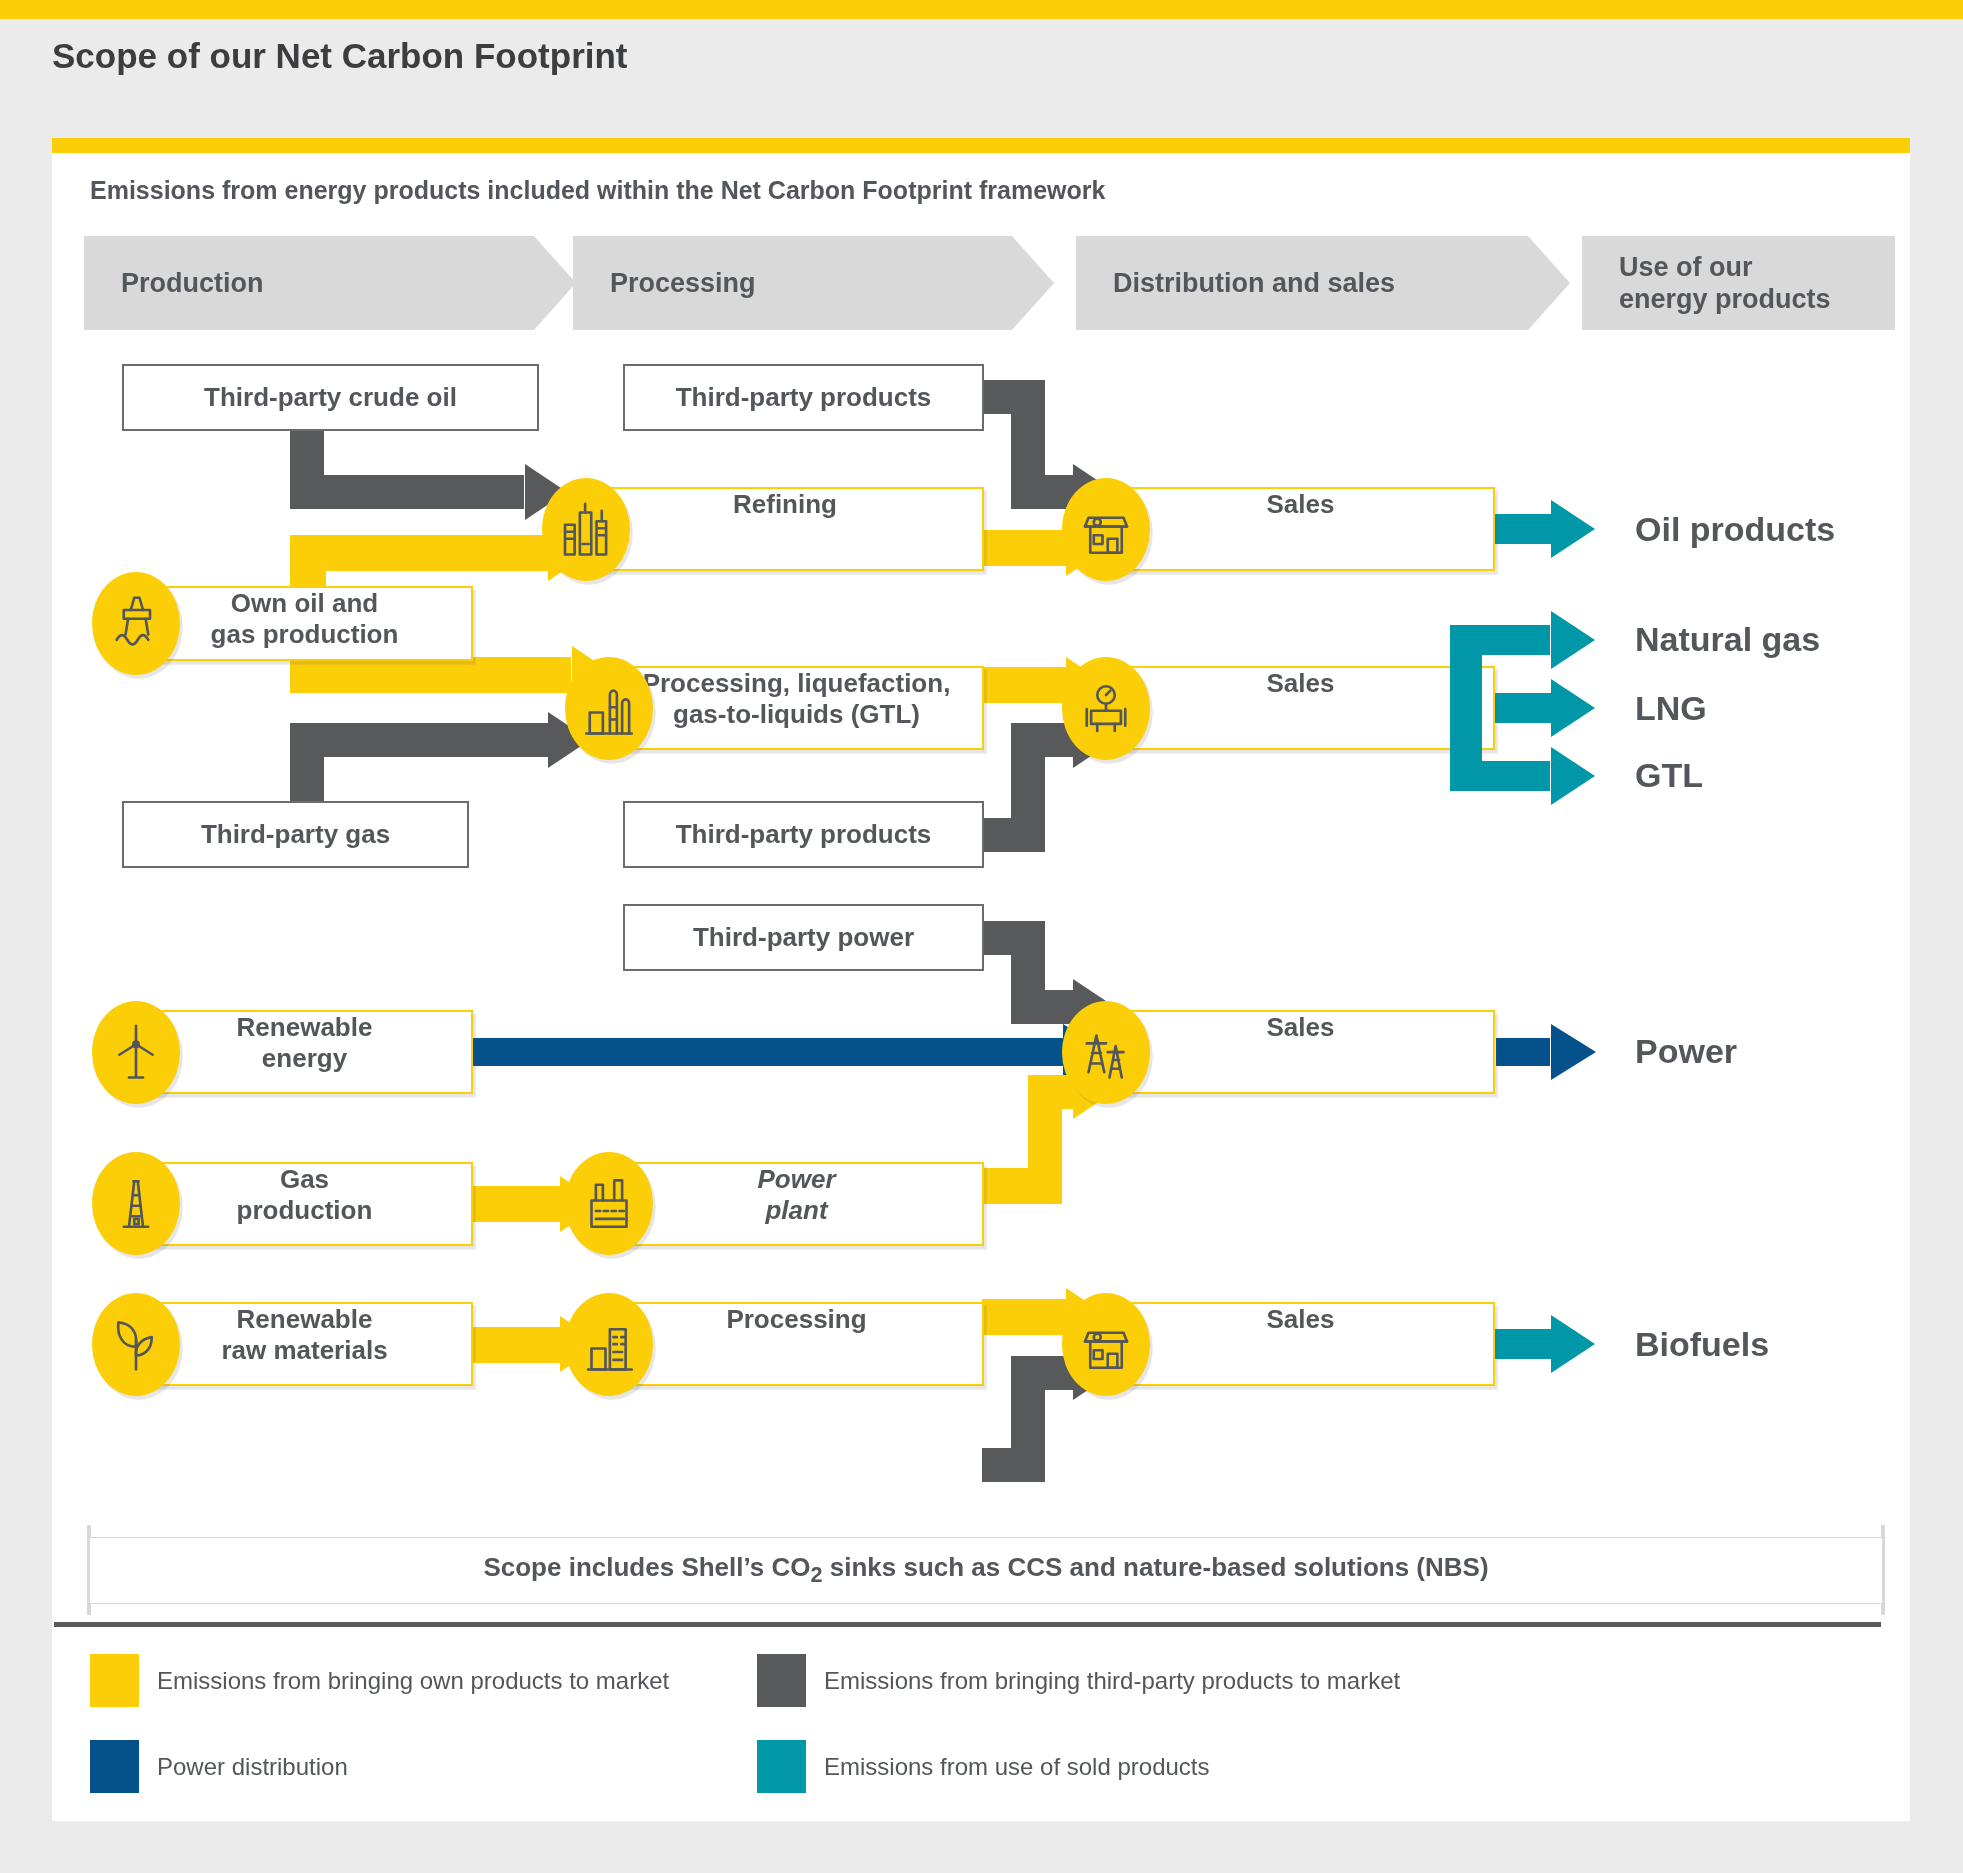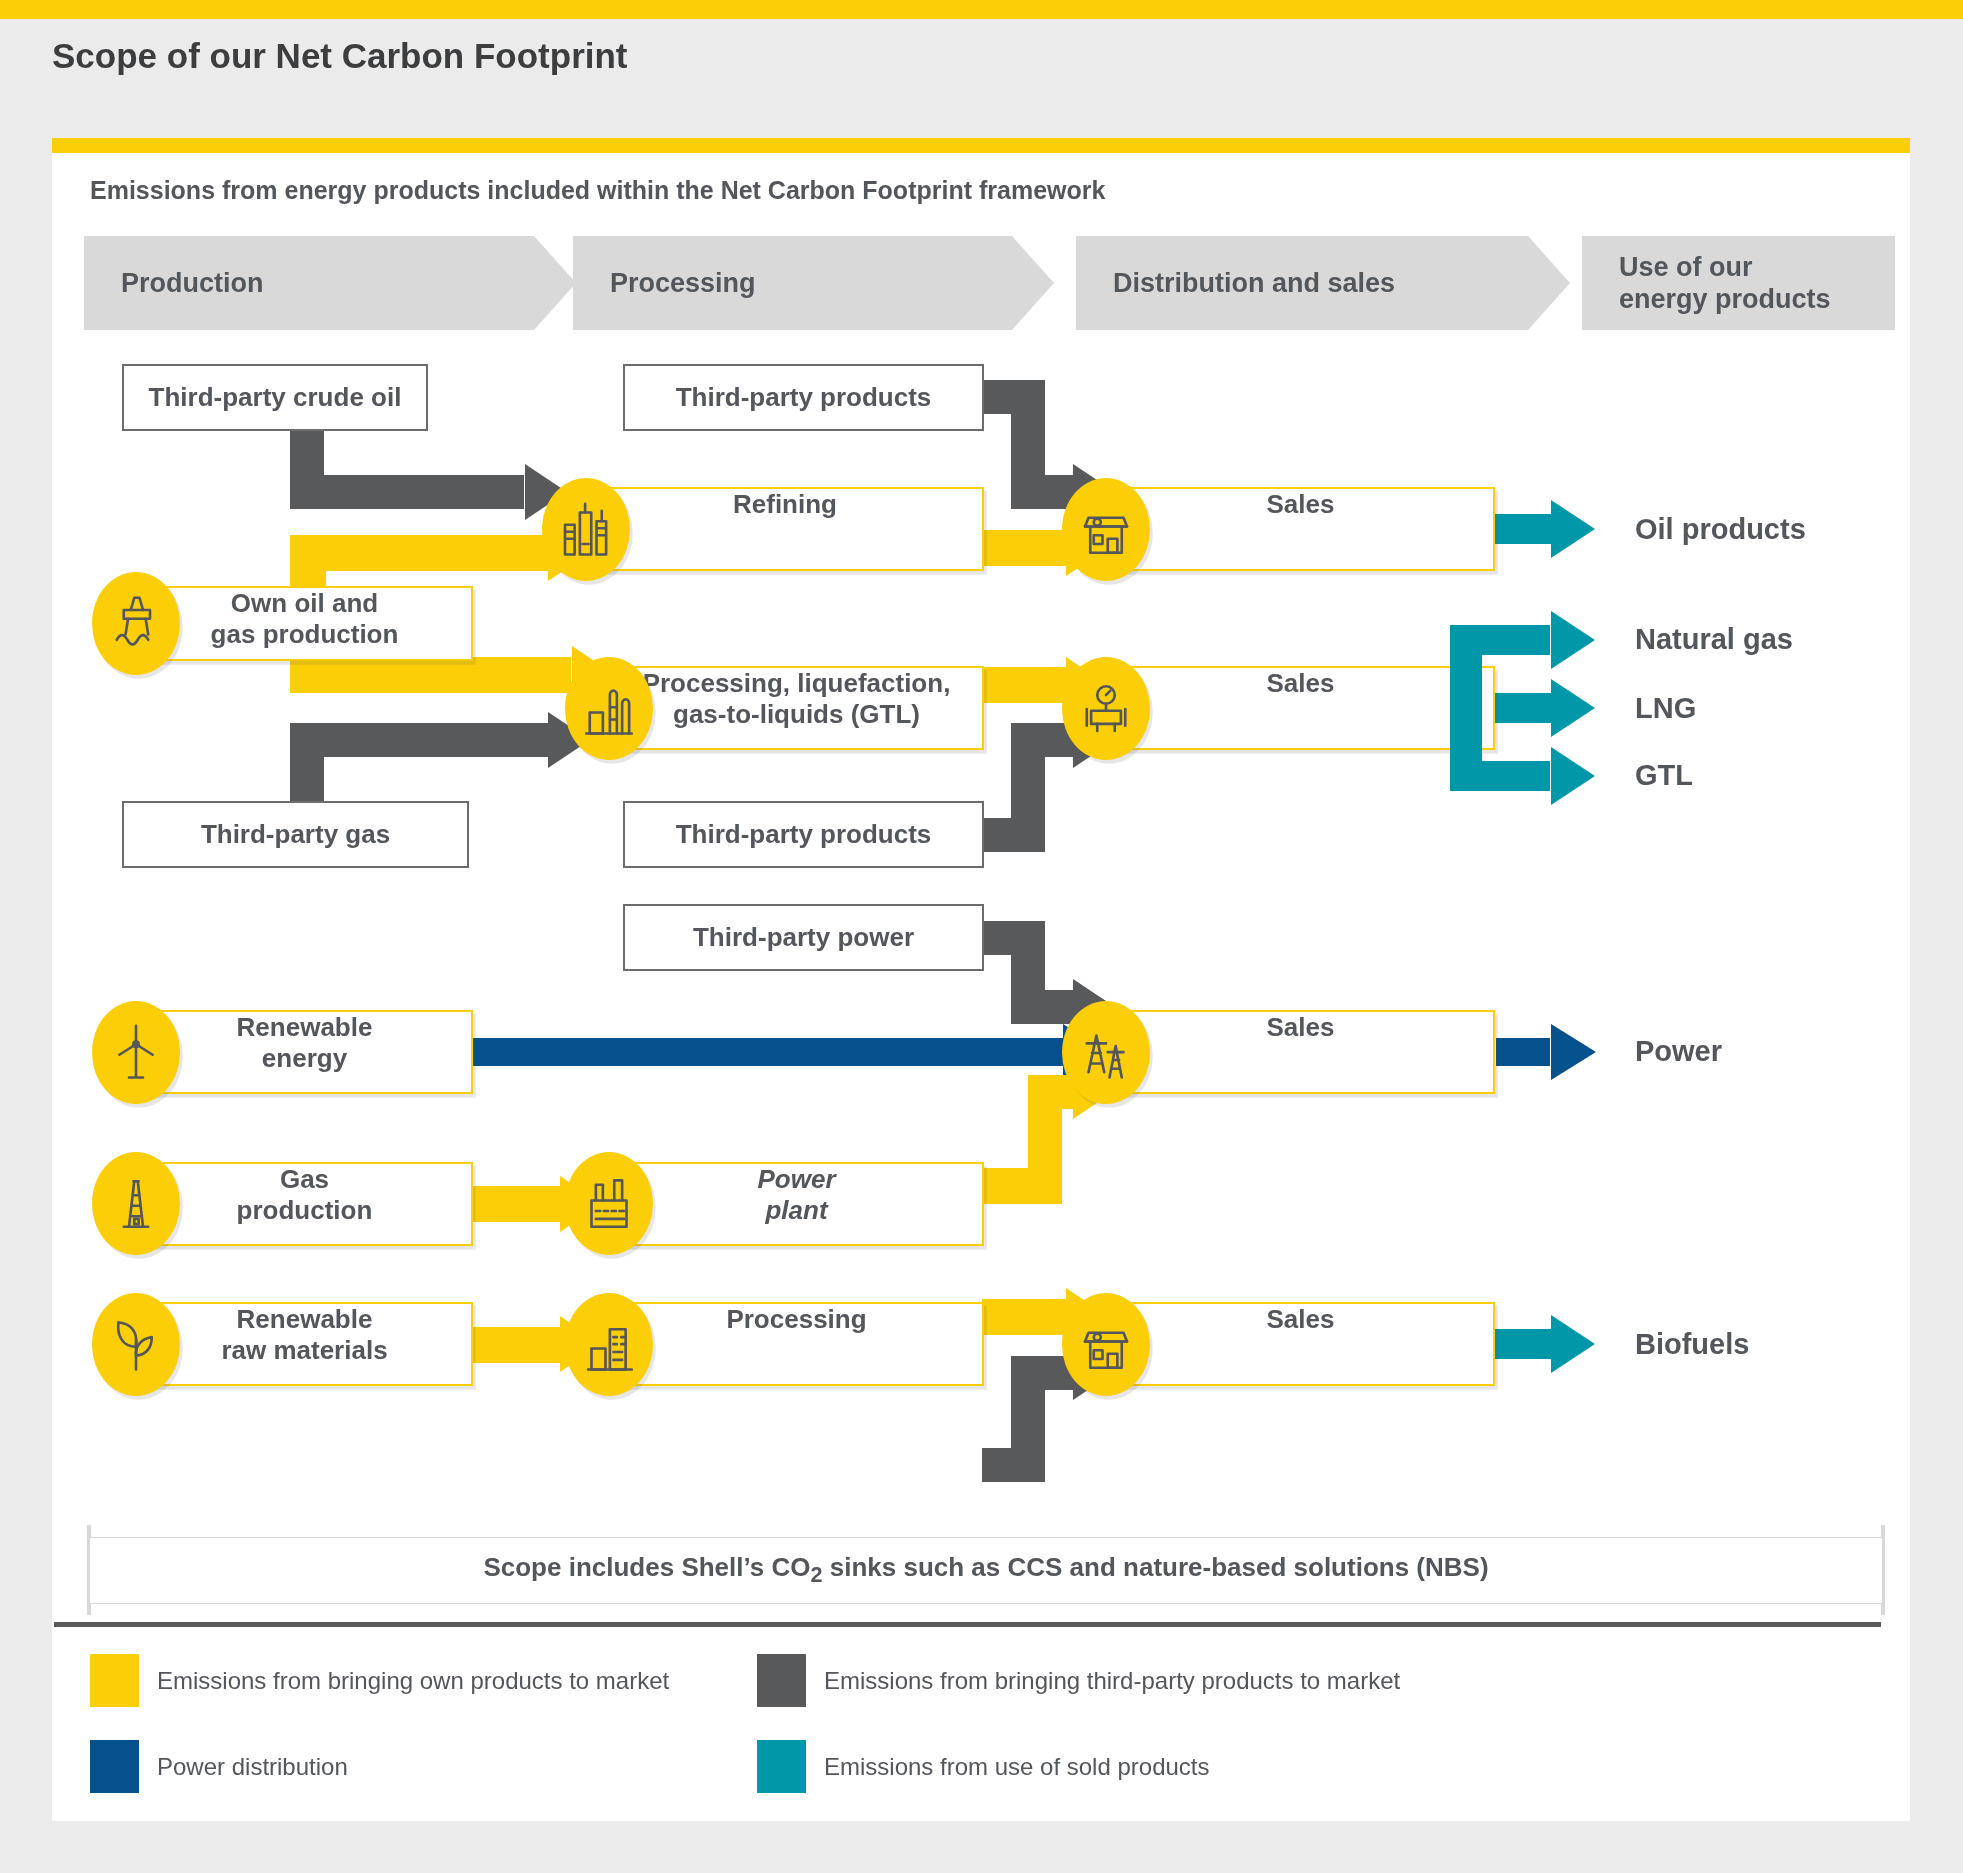--- a/index.html
+++ b/index.html
@@ -23,21 +23,21 @@
   .nlabel{font-size:26px;font-weight:bold;color:#53565A;text-align:center;line-height:1.2;}
   .shaft{position:absolute;z-index:1;}
   .s-own{background:#FBCE07;} .s-3p{background:#58595B;}
   .s-power{background:#04518C;} .s-sold{background:#0098A8;}
   .z-top{z-index:6;}
   .head{position:absolute;width:0;height:0;z-index:1;}
   .h-own{border-top:28px solid transparent;border-bottom:28px solid transparent;border-left:42px solid #FBCE07;}
   .h-3p{border-top:28px solid transparent;border-bottom:28px solid transparent;border-left:42px solid #58595B;}
   .h-power{border-top:28px solid transparent;border-bottom:28px solid transparent;border-left:45px solid #04518C;}
   .h-sold{border-top:29px solid transparent;border-bottom:29px solid transparent;border-left:44px solid #0098A8;}
-  .outlabel{font-size:29px;font-weight:bold;color:#53565A;line-height:37px;z-index:5;}
+  .outlabel{font-size:34px;font-weight:bold;color:#53565A;line-height:37px;z-index:5;}
   .scopebox{left:89px;top:1537px;width:1794px;height:67px;border:1.9px solid #D8D8D8;
         display:flex;align-items:center;justify-content:center;z-index:5;box-sizing:border-box;
         font-size:26px;font-weight:bold;color:#53565A;background:#fff;}
   .scopetick{width:3.7px;height:90px;top:1525px;background:#D8D8D8;z-index:4;}
   .divider{left:54px;top:1622px;width:1827px;height:4.7px;background:#58595B;}
   .swatch{width:49px;height:53px;z-index:5;}
   .leglabel{font-size:24px;color:#53565A;line-height:53px;z-index:5;}
   svg.icon{stroke:#53565A;fill:none;stroke-width:3;stroke-linecap:round;stroke-linejoin:round;}
 </style>
 </head>
@@ -131,21 +131,21 @@
   <div class="head h-sold" style="left:1551px;top:679px;"></div>
   <div class="shaft s-sold" style="left:1450px;top:761px;width:100px;height:30px;"></div>
   <div class="head h-sold" style="left:1551px;top:747px;"></div>
 
   <div class="shaft s-power" style="left:1496px;top:1038px;width:54px;height:28px;"></div>
   <div class="head h-power" style="left:1551px;top:1024px;"></div>
 
   <div class="shaft s-sold" style="left:1493px;top:1329px;width:58px;height:30px;"></div>
   <div class="head h-sold" style="left:1551px;top:1315px;"></div>
 
-  <div class="abs gbox" style="left:122px;top:364px;width:306px;height:67px;">
+  <div class="abs gbox" style="left:122px;top:364px;width:417px;height:67px;">
     <span class="nlabel">Third-party crude oil</span>
   </div>
   <div class="abs gbox" style="left:623px;top:364px;width:361px;height:67px;">
     <span class="nlabel">Third-party products</span>
   </div>
 
   <div class="abs ybox" style="left:586px;top:487px;width:398px;height:84px;">
     <span class="nlabel">Refining</span>
   </div>
   <div class="abs ycircle" style="left:542px;top:478px;">

